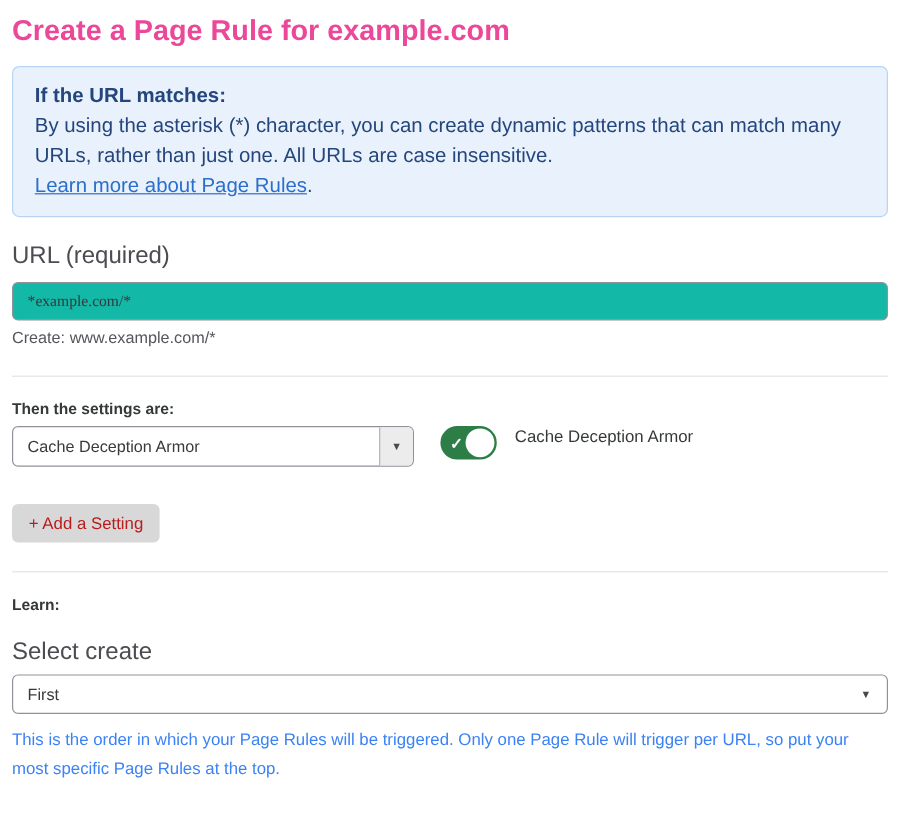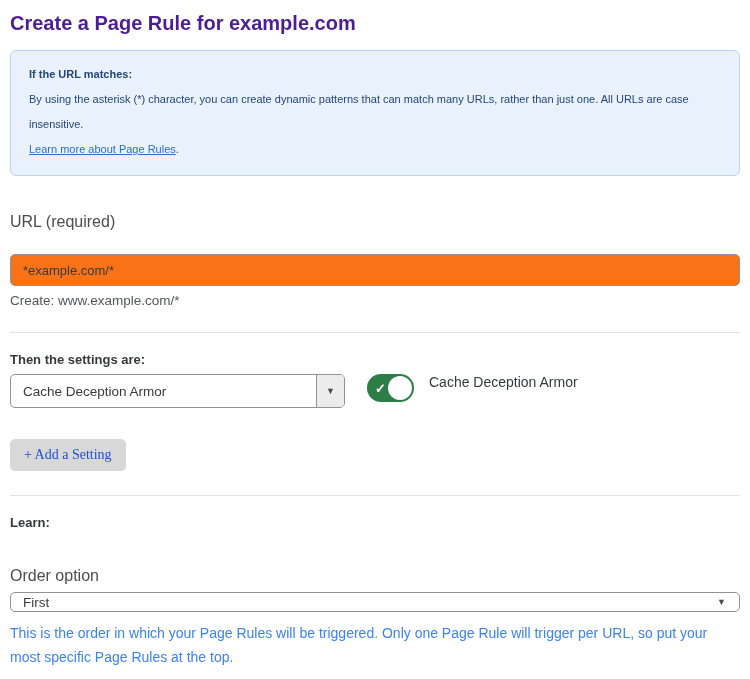--- a/index.html
+++ b/index.html
@@ -9,54 +9,54 @@
     height: 679px;
     background: #ffffff;
     font-family: "Liberation Sans", sans-serif;
     color: #36393a;
     overflow: hidden;
   }
   .container { padding: 0 10px; }
 
   .page-title {
     margin: 12px 0 0;
-    font-size: 20px;
+    font-size: 24px;
     font-weight: 700;
-    color: #4c1d95;
+    color: #ec4899;
   }
 
   .info-box {
     margin-top: 15px;
     background: #e9f2fc;
     border: 1px solid #b7d5f2;
     border-radius: 6px;
     padding: 11px 18px 13px;
     color: #24467c;
-    font-size: 11px;
+    font-size: 17px;
     line-height: 25px;
   }
   .info-box .info-heading { font-weight: 700; }
   .info-box .info-link {
     color: #2c6ecb;
     text-decoration: underline;
     cursor: pointer;
   }
 
-  .field-label { margin-top: 37px; font-size: 16px; color: #4c4c52; }
+  .field-label { margin-top: 21px; font-size: 20px; color: #4c4c52; }
   .text-input {
-    margin-top: 23px;
+    margin-top: 10px;
     width: 100%;
     height: 32px;
     border: 1px solid #91919b;
     border-radius: 5px;
     padding: 0 12px;
     font-size: 13px;
     color: #36393a;
-    font-family: Liberation Sans, sans-serif;
-    background: #f97316;
+    font-family: Liberation Serif, serif;
+    background: #14b8a6;
   }
   .helper { margin-top: 7px; font-size: 13.5px; color: #55565c; }
 
   .divider { border: none; border-top: 1px solid #e3e3e6; margin: 24px 0 0; }
 
   .section-heading { font-size: 13px; font-weight: 700; margin-top: 19px; color: #36393a; }
 
   .setting-row { display: flex; align-items: flex-start; margin-top: 7px; }
 
   .select {
@@ -75,21 +75,21 @@
     border-left: 1px solid #91919b;
     background: #ececec;
     display: flex;
     align-items: center;
     justify-content: center;
     border-radius: 0 4px 4px 0;
     color: #4a4a4a;
     font-size: 9px;
   }
   .select.picker { width: 335px; }
-  .select.full { width: 100%; height: 20px; }
+  .select.full { width: 100%; height: 33px; }
   .select .arrow-plain { padding-right: 13px; color: #4a4a4a; font-size: 9px; }
 
   .toggle {
     margin-left: 22px;
     width: 47px;
     height: 28px;
     border-radius: 14px;
     background: #2d7e46;
     position: relative;
     display: inline-flex;
@@ -106,26 +106,26 @@
     height: 24px;
     background: #ffffff;
     border-radius: 50%;
   }
   .toggle-label { margin-left: 15px; font-size: 14px; color: #36393a; }
 
   .add-btn {
     margin-top: 31px;
     display: inline-block;
     background: #d8d8d8;
-    color: #1d4ed8;
+    color: #b91c1c;
     font-size: 14px;
     padding: 8px 14px;
     border-radius: 5px;
     border: none;
-    font-family: Liberation Serif, serif;
+    font-family: Liberation Sans, sans-serif;
     cursor: pointer;
   }
 
   .order-helper {
     margin-top: 9px;
     font-size: 14px;
     color: #3b82f6;
     line-height: 24px;
     max-width: 705px;
   }
@@ -162,21 +162,21 @@
     </div>
     <span class="toggle-label">Cache Deception Armor</span>
   </div>
 
   <button class="add-btn">+ Add a Setting</button>
 
   <hr class="divider">
 
   <div class="section-heading">Learn:</div>
 
-  <div class="field-label">Order option</div>
+  <div class="field-label">Select create</div>
   <div class="select full" style="margin-top:7px;">
     <span class="select-value">First</span>
     <span class="arrow-plain">▼</span>
   </div>
   <div class="order-helper">This is the order in which your Page Rules will be triggered. Only one Page Rule will trigger per URL, so put your most specific Page Rules at the top.</div>
 
   
 
   
 

